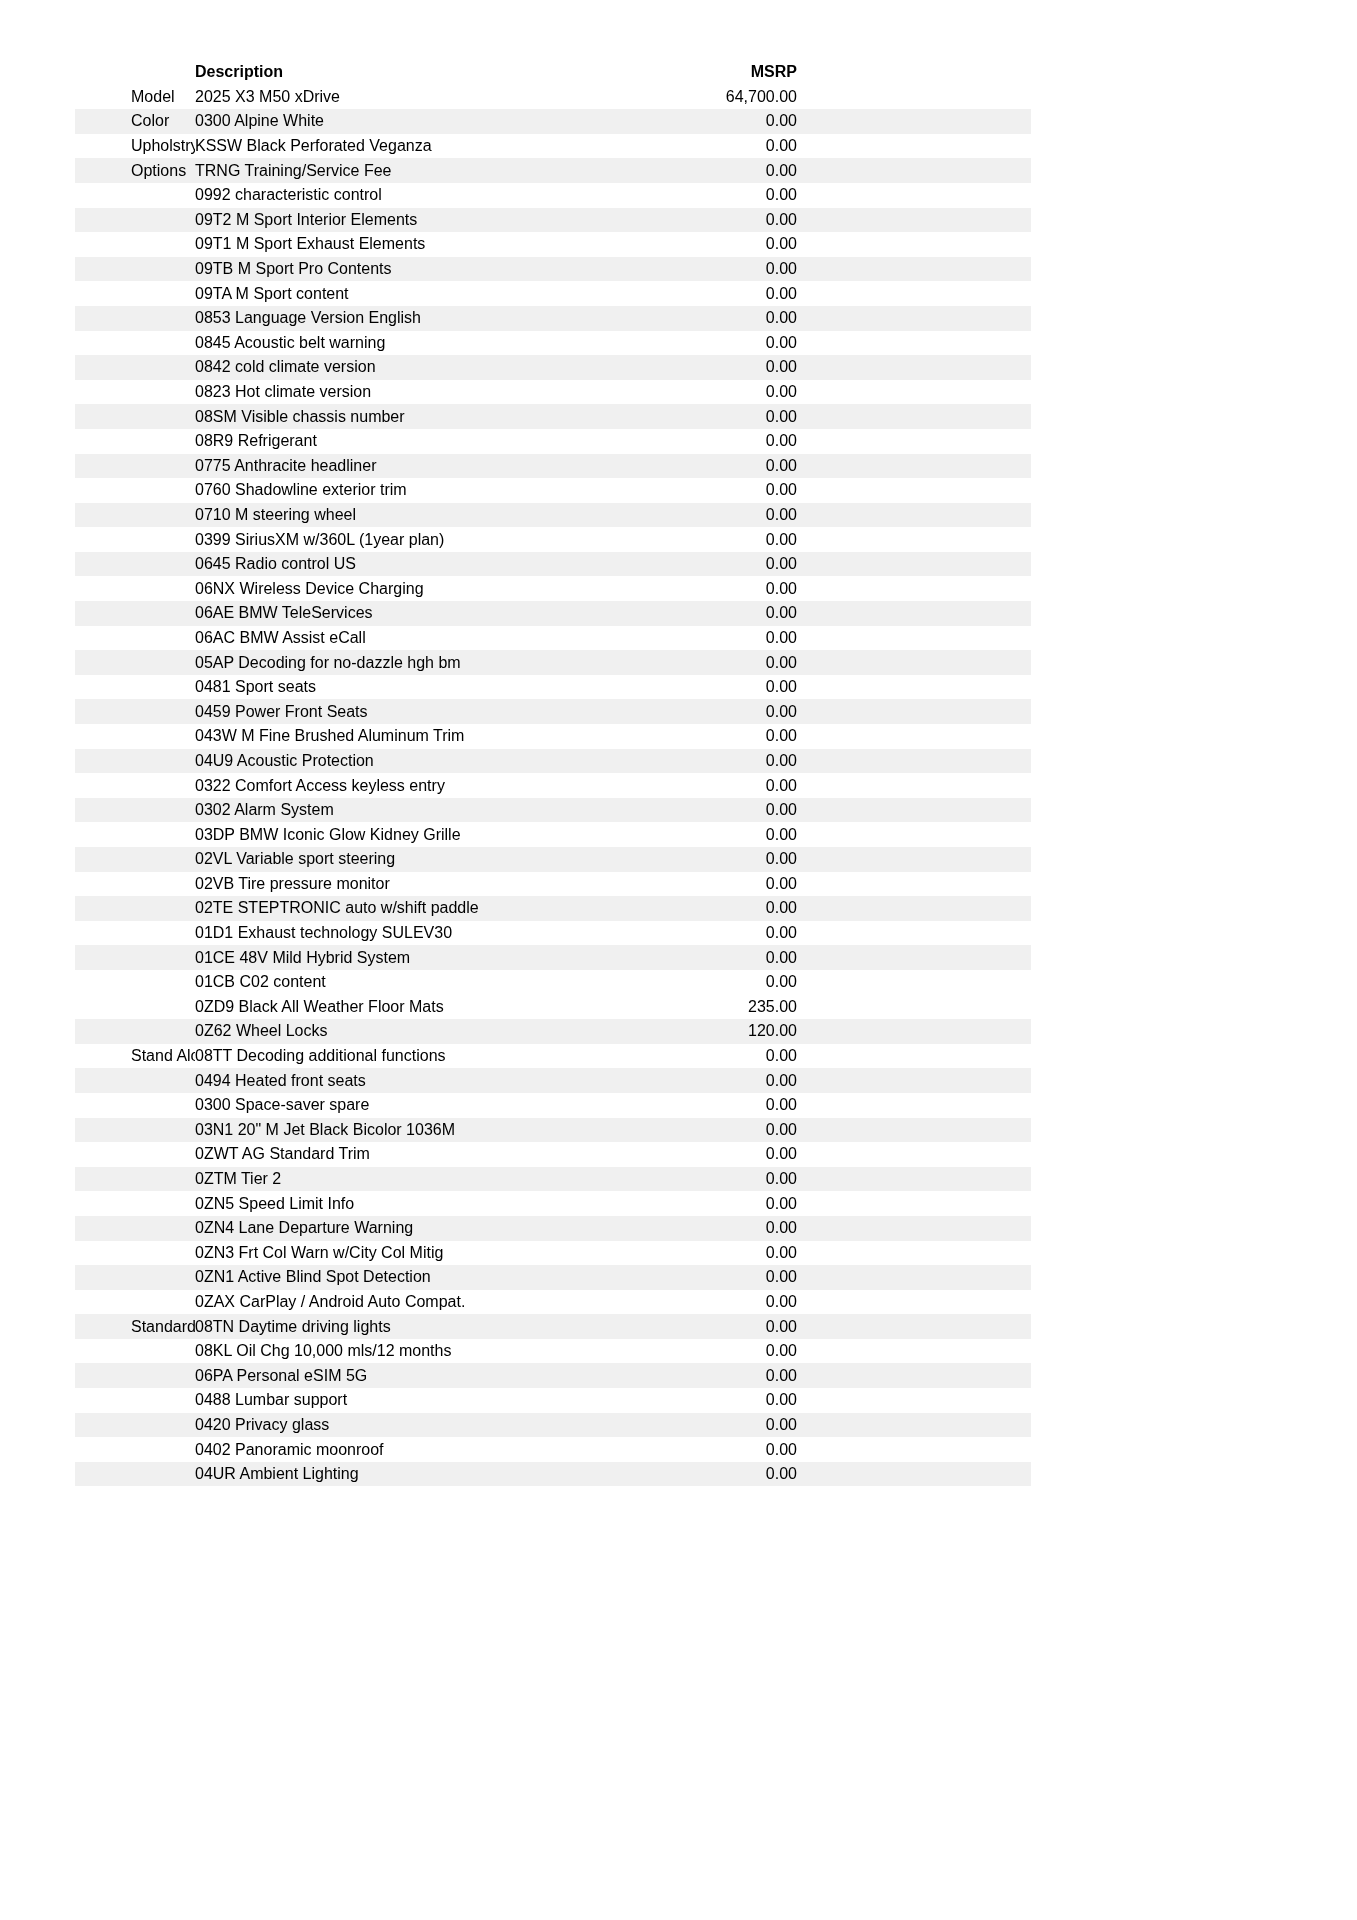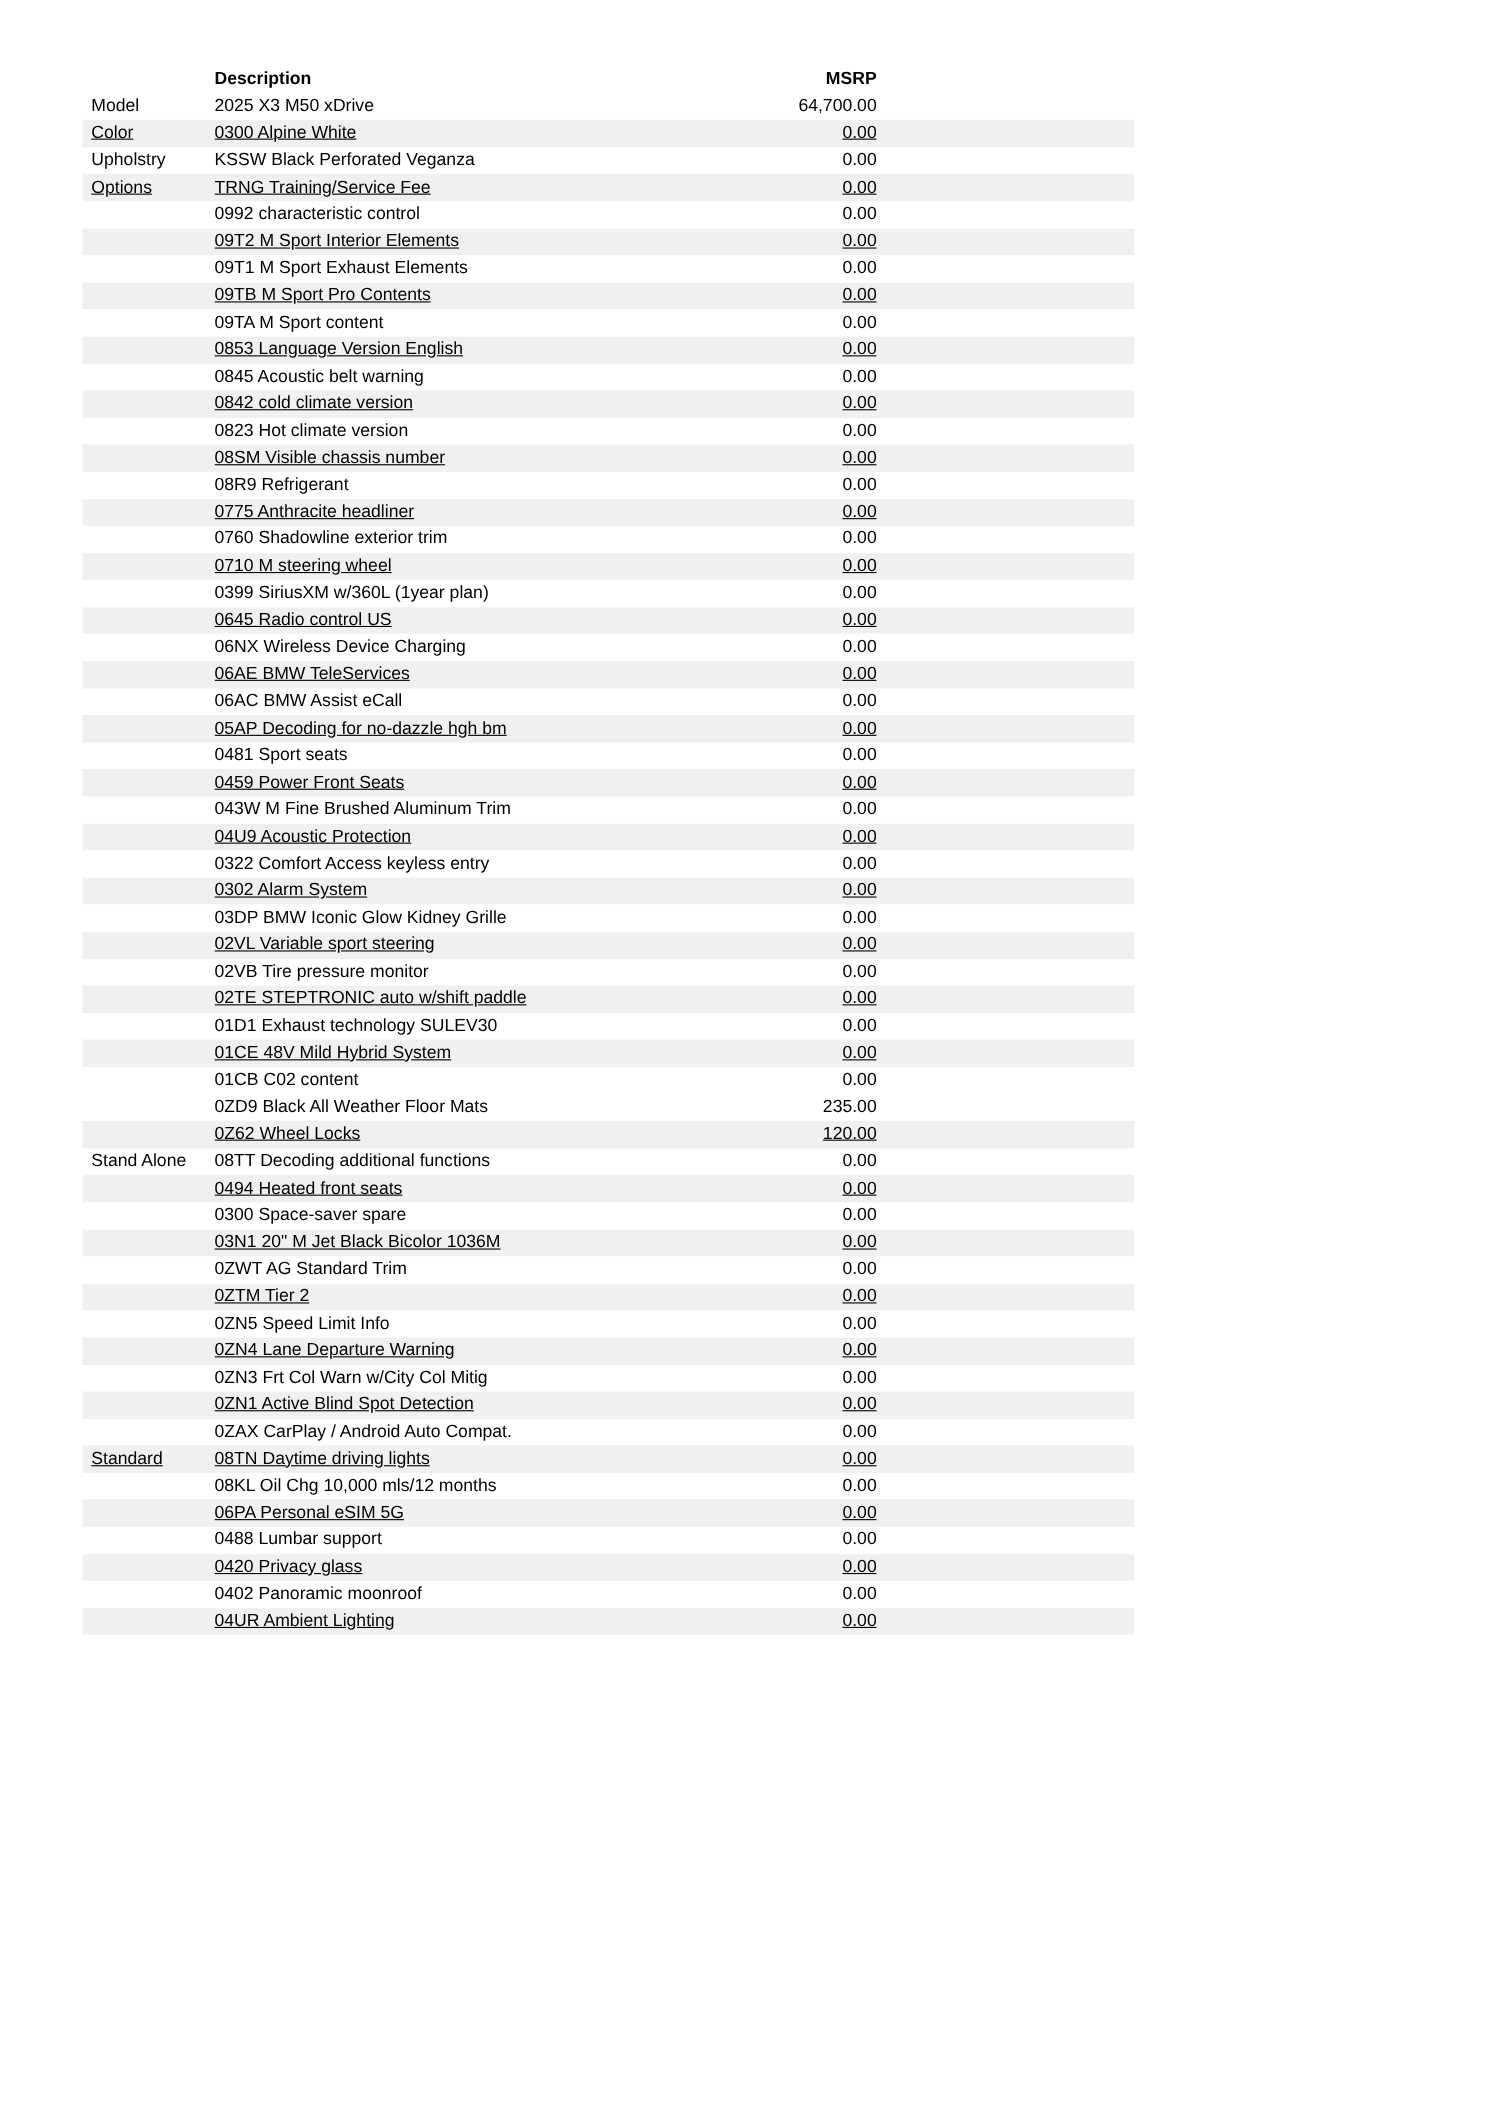--- a/index.html
+++ b/index.html
@@ -23,28 +23,28 @@
     width: 956px;
   }
   .row {
     display: grid;
     grid-template-columns: 120px 420px 182px 234px;
     height: 24.6px;
     align-items: center;
   }
   .row.stripe {
     background: var(--stripe, #f0f0f0);
-    text-decoration: underline;
   }
   .cell {
     white-space: nowrap;
     overflow: hidden;
   }
   .cat {
     padding-left: 8px;
+    margin-left: 48px;
   }
   .msrp {
     text-align: right;
   }
   .bold {
     font-weight: bold;
   }
 </style>
 </head>
 <body>

